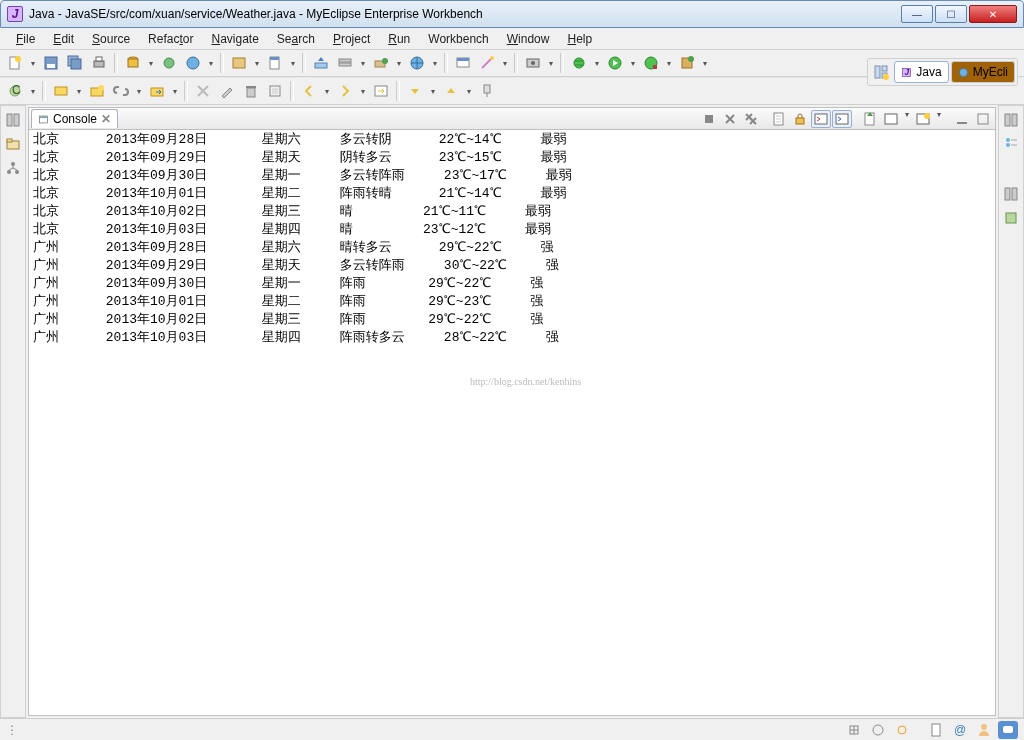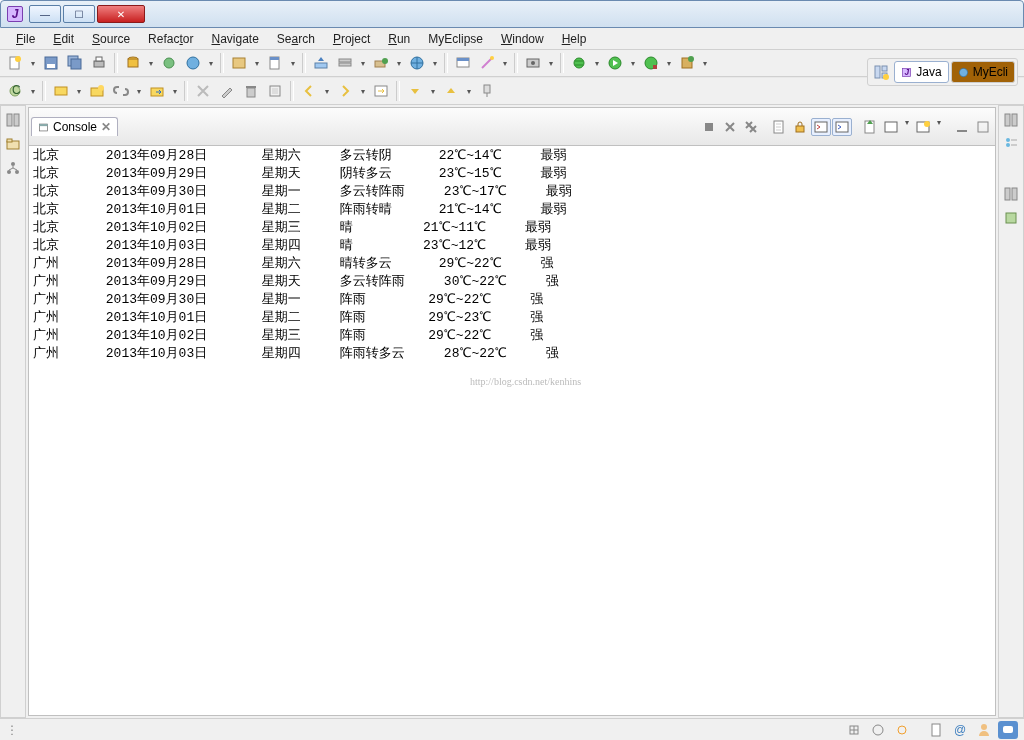--- a/index.html
+++ b/index.html
@@ -27,58 +27,59 @@
 .persp-btn { height:22px; padding:0 6px; display:flex; align-items:center; gap:4px; border:1px solid #ccc; border-radius:3px; background:#a16207; cursor:pointer; }
 .persp-btn.active { background:#fff; border-color:#9ab0d0; }
 
 .work { flex:1; display:flex; background:#f0f0f0; overflow:hidden; }
 .sidebar-left, .sidebar-right { width:26px; background:#f0f0f0; border:1px solid #d0d0d0; display:flex; flex-direction:column; align-items:center; padding-top:6px; gap:8px; }
 .sidebar-right { border-left:1px solid #d0d0d0; }
 .sidebar-left { border-right:1px solid #d0d0d0; }
 .side-ico { width:16px; height:16px; cursor:pointer; }
 
 .center { flex:1; display:flex; flex-direction:column; margin:2px; }
-.console-tab { height:38px; display:flex; align-items:center; background:linear-gradient(#fcfcfc,#e8e8e8); border:1px solid #c0c0c0; border-bottom:none; padding:0 2px; }
+.console-tab { height:22px; display:flex; align-items:center; background:linear-gradient(#fcfcfc,#e8e8e8); border:1px solid #c0c0c0; border-bottom:none; padding:0 2px; }
 .console-tab .lab { display:flex; align-items:center; gap:4px; padding:2px 6px; background:#fff; border:1px solid #b0b0c0; border-bottom:none; border-radius:3px 3px 0 0; }
 .console-tab .lab .x { color:#888; font-weight:bold; cursor:pointer; }
 .console-tab .tools { margin-left:auto; display:flex; gap:1px; }
 .console-tab .tools .tbtn { width:20px; height:18px; }
 .console-body { flex:1; background:#fff; border:1px solid #c0c0c0; display:flex; flex-direction:column; overflow:hidden; }
 .console-head { padding:2px 4px; color:#555; border-bottom:0; }
 .console-out { flex:1; padding:0 4px 20px 4px; font-family:"Consolas","Courier New",monospace; font-size:13px; color:#000; white-space:pre; overflow:auto; }
 .watermark { position:absolute; color:#bbb; font-family:Liberation Serif, serif; font-size:10px; pointer-events:none; }
 
 .statusbar { height:22px; background:#f0f0f0; border-top:1px solid #d0d0d0; display:flex; align-items:center; padding:0 6px; }
 .status-right { margin-left:auto; display:flex; gap:4px; }
 .status-right .tbtn { width:20px; height:18px; }
 
 .ic-sq { width:11px; height:11px; }
 </style>
 </head>
 <body>
 
 <div class="titlebar">
   <div class="icon-j">J</div>
+  <div class="title">Java - JavaSE/src/com/xuan/service/Weather.java - MyEclipse Enterprise Workbench</div>
   <div class="win-btns">
     <div class="win-btn">—</div>
     <div class="win-btn">☐</div>
     <div class="win-btn close">✕</div>
   </div>
 </div>
 
 <div class="menubar">
   <div class="m"><u>F</u><span>ile</span></div>
   <div class="m"><u>E</u>dit</div>
   <div class="m"><u>S</u>ource</div>
   <div class="m">Refac<u>t</u>or</div>
   <div class="m"><u>N</u>avigate</div>
   <div class="m">Se<u>a</u>rch</div>
   <div class="m"><u>P</u>roject</div>
   <div class="m"><u>R</u>un</div>
-  <div class="m">MyEclipse</div>
+  <div class="m">Workbench</div>
   <div class="m"><u>W</u>indow</div>
   <div class="m"><u>H</u>elp</div>
 </div>
 
 <div class="toolbar">
   <div class="tbtn">
       <svg viewBox="0 0 16 16">
         <rect x="3" y="2" width="9" height="12" fill="#fff" stroke="#888"></rect>
         <circle cx="11" cy="4" r="3" fill="#ffd040"></circle>
       </svg>

